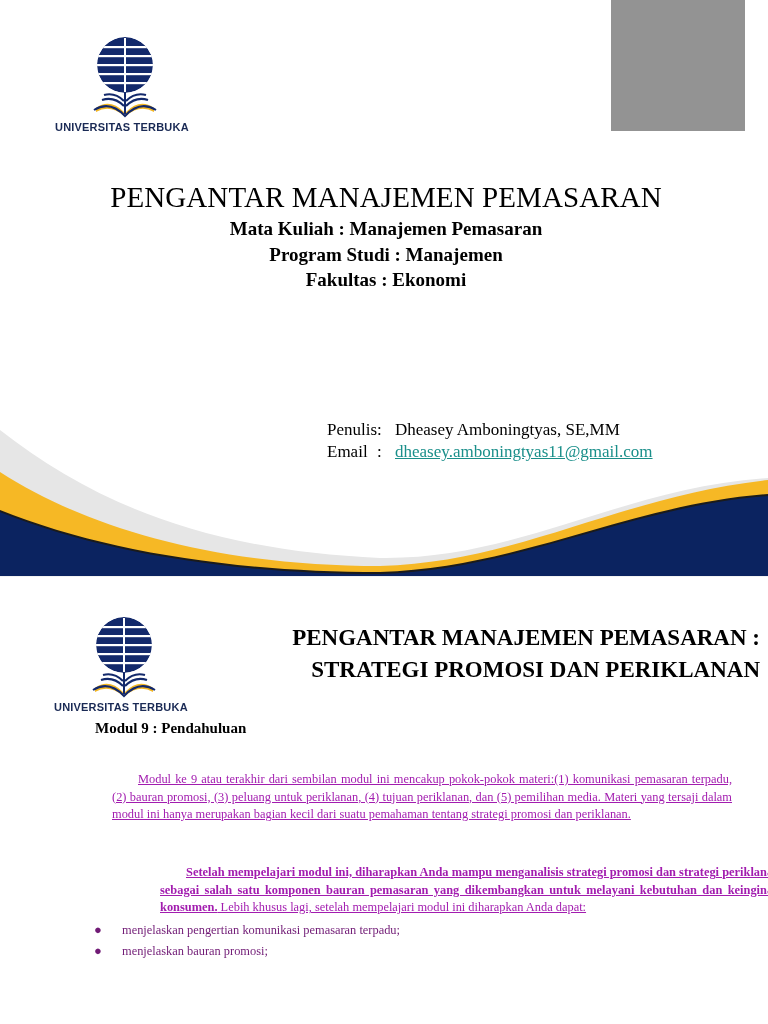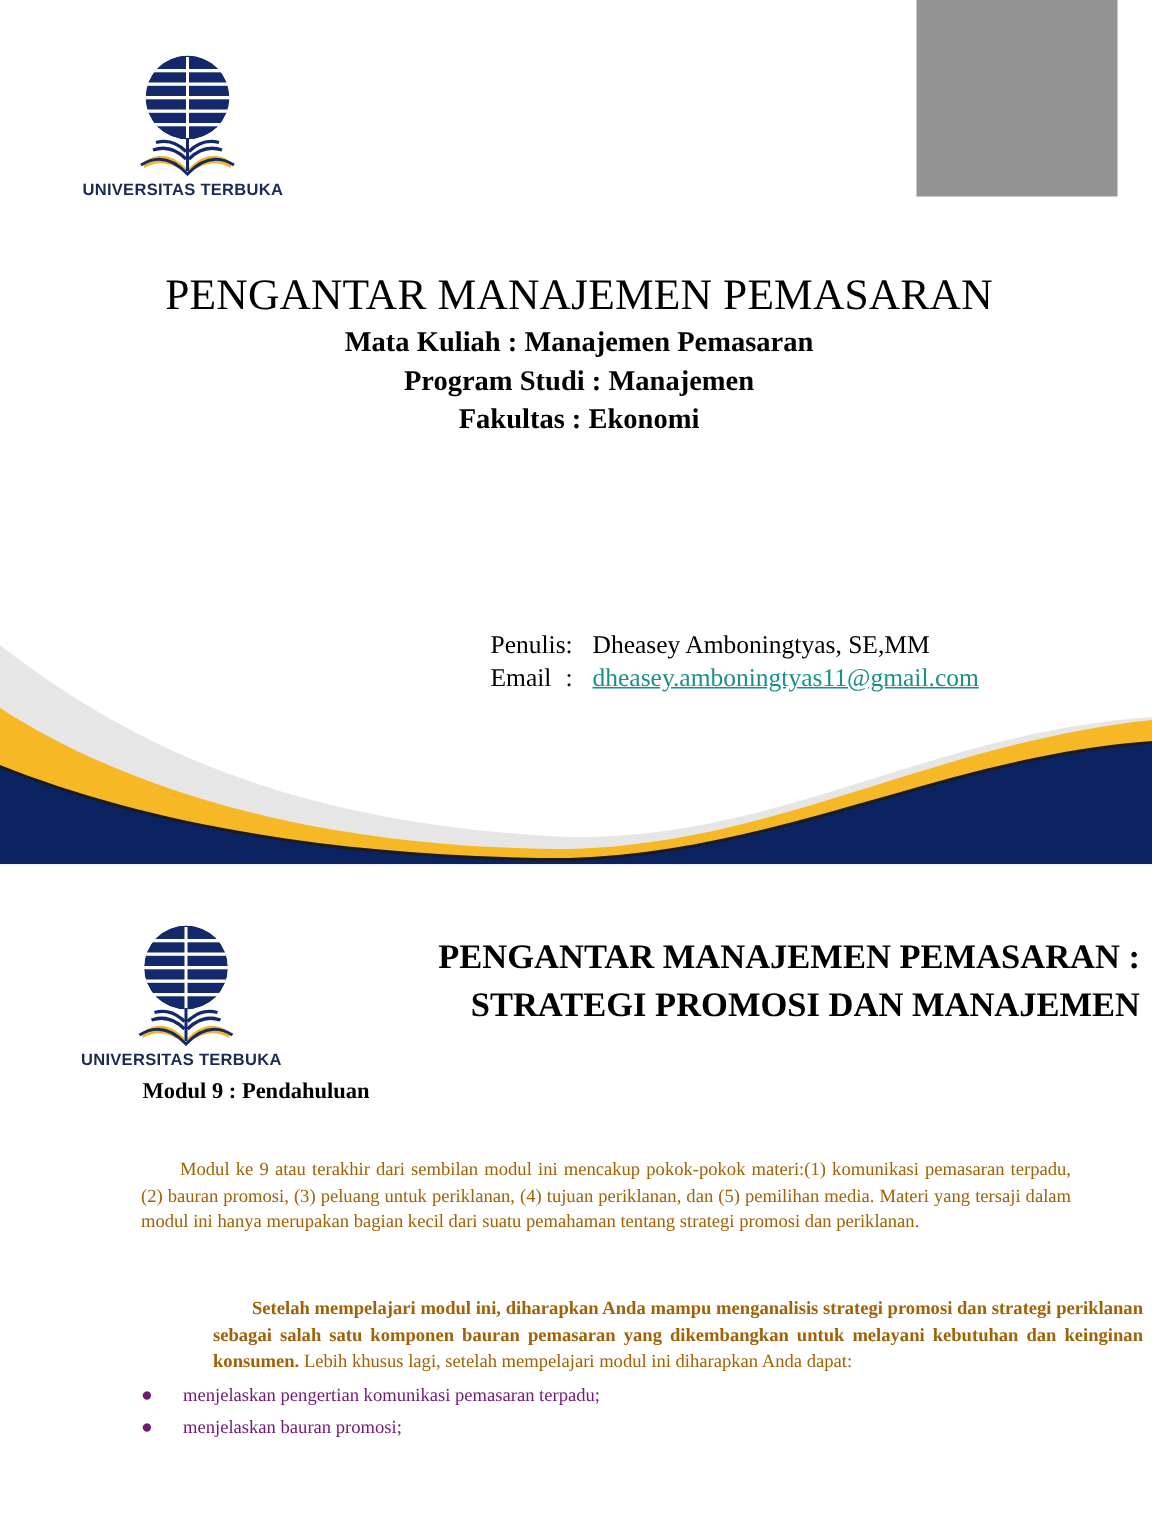--- a/index.html
+++ b/index.html
@@ -46,22 +46,22 @@
 
     .wave { position: absolute; left: 0; top: 400px; }
 
     .title-2 {
       position: absolute; left: 195px; width: 565px; top: 622px;
       text-align: right; font-size: 23px; font-weight: bold; line-height: 32px; margin: 0;
     }
     .modul-heading { position: absolute; left: 95px; top: 720px; font-size: 15px; font-weight: bold; margin: 0; }
 
     .para {
-      position: absolute; left: 94px; width: 620px;
-      font-size: 12.4px; line-height: 17.6px; text-align: justify; margin: 0; color: #a16207;
+      position: absolute; left: 112px; width: 620px;
+      font-size: 12.4px; line-height: 17.6px; text-align: justify; margin: 0; color: #a21caf; text-decoration: underline;
     }
     .para-1 { top: 771px; text-indent: 26px; }
     .para-2 { top: 864px; text-indent: 26px; margin-left: 48px; }
     .para-2 b { font-weight: bold; }
 
     .bullets { position: absolute; left: 94px; top: 920px; margin: 0; padding: 0; list-style: none; font-size: 12.4px; color: #701a75; }
     .bullets li { height: 20.6px; line-height: 20px; white-space: nowrap; }
     .bullet-dot { display: inline-block; width: 28px; font-size: 13px; }
   </style>
 </head>
@@ -139,21 +139,21 @@
     <path d="M62 72 Q48 62 34 76 L34 80 Q48 68 62 76 Z" fill="#f2b623"></path>
     <path d="M10 64 Q22 60 32 70 M56 64 Q44 60 34 70 M12 59 Q23 56 32 65 M54 59 Q43 56 34 65" stroke="#13296b" stroke-width="2.2" fill="none"></path>
     <path d="M2 74 Q18 64 33 80 Q48 64 64 74" stroke="#13296b" stroke-width="2" fill="none"></path>
     <rect x="32" y="56" width="2" height="22" fill="#13296b"></rect>
   </svg>
   <div class="logo-text">UNIVERSITAS TERBUKA</div>
 </div>
 
 <h2 class="title-2">
   <span>PENGANTAR MANAJEMEN PEMASARAN :</span><br>
-  <span>STRATEGI PROMOSI DAN MANAJEMEN</span>
+  <span>STRATEGI PROMOSI DAN PERIKLANAN</span>
 </h2>
 
 <h3 class="modul-heading">Modul 9 : Pendahuluan</h3>
 
 <p class="para para-1">Modul ke 9  atau terakhir dari sembilan modul ini mencakup pokok-pokok materi:(1) komunikasi pemasaran terpadu, (2) bauran promosi, (3) peluang untuk periklanan, (4) tujuan periklanan, dan (5) pemilihan media. Materi yang tersaji dalam modul ini hanya merupakan bagian kecil dari suatu pemahaman tentang strategi promosi dan periklanan.</p>
 
 <p class="para para-2"><b>Setelah mempelajari modul ini, diharapkan Anda mampu menganalisis strategi promosi dan strategi periklanan sebagai salah satu komponen bauran pemasaran yang dikembangkan untuk melayani kebutuhan dan keinginan konsumen.</b><span> Lebih khusus lagi, setelah mempelajari modul ini diharapkan Anda dapat:</span></p>
 
 <ul class="bullets">
   <li><span class="bullet-dot">●</span><span>menjelaskan pengertian komunikasi pemasaran terpadu;</span></li>

